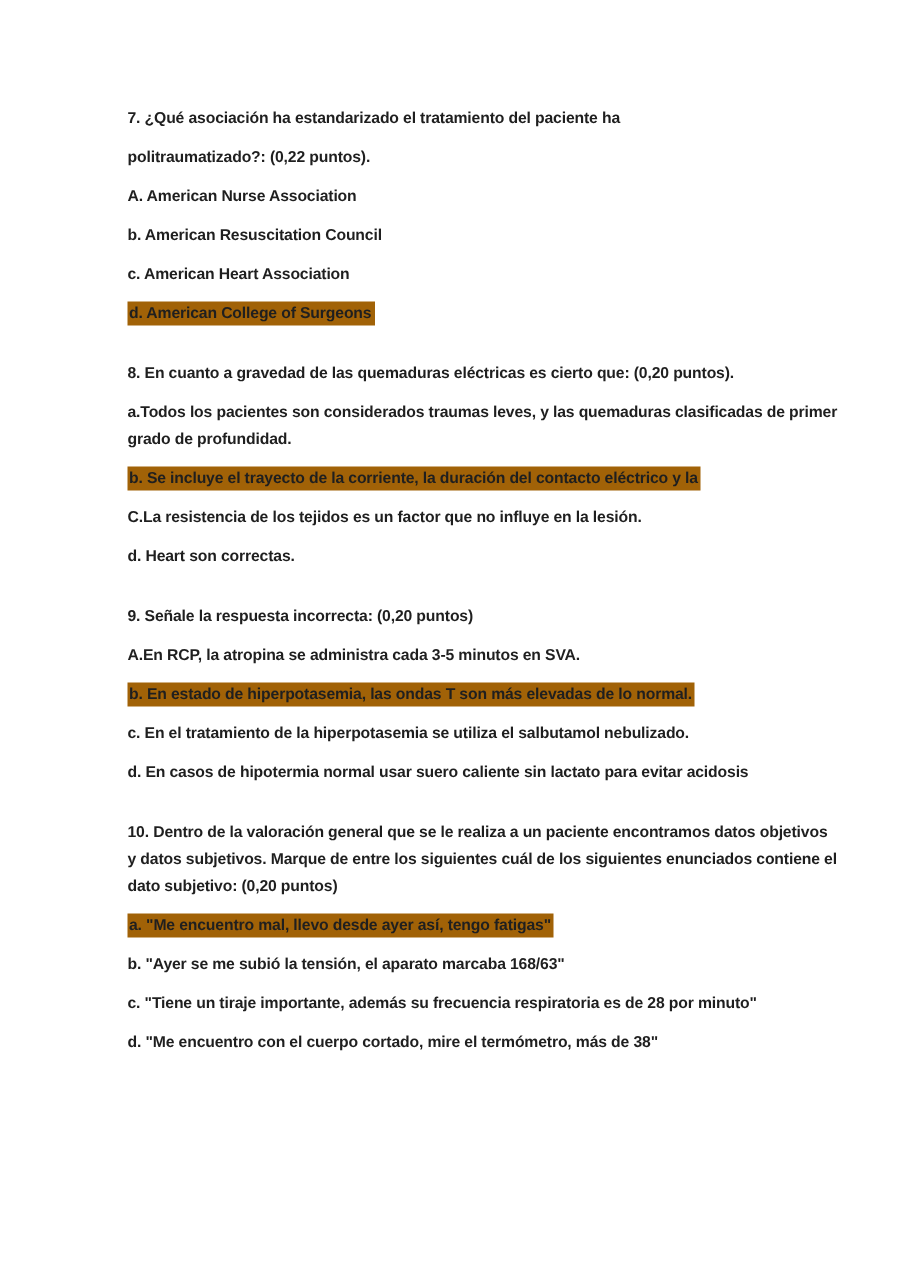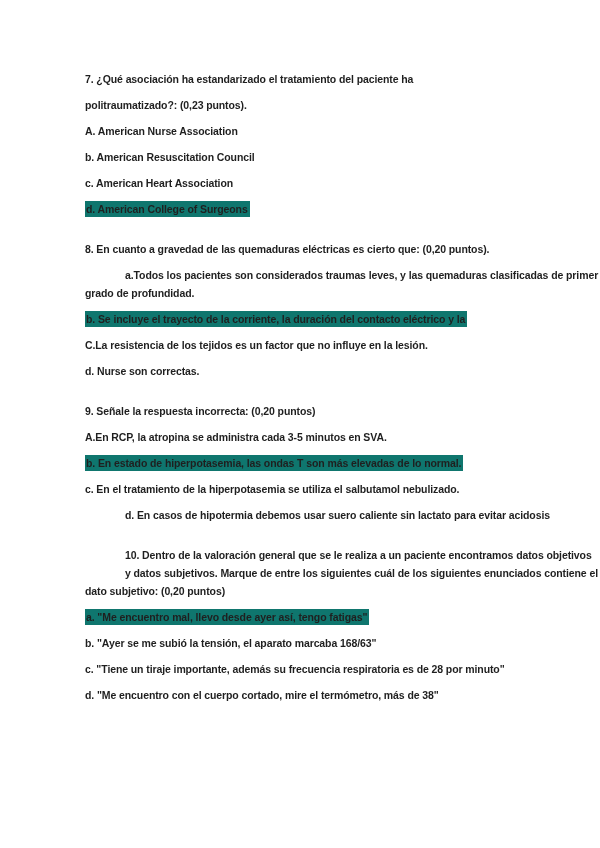--- a/index.html
+++ b/index.html
@@ -21,55 +21,55 @@
     font-weight: 600;
     letter-spacing: -0.1px;
     color: #1f1f1f;
   }
   .question { margin: 0 0 22px 0; }
   .ln {
     line-height: 18px;
     margin: 0 0 8px 0;
     white-space: pre;
   }
-  .ln.tight { margin-bottom: 0; margin-left: 40px; }
+  .ln.tight { margin-bottom: 0; }
   .hl {
-    background: #0f766e;
+    background: #a16207;
     padding: 2px 2px 2px 1px;
   }
 </style>
 </head>
 <body>
 
 <div class="page">
 
   <div class="question">
     <div class="ln">7. ¿Qué asociación ha estandarizado el tratamiento del paciente ha</div>
-    <div class="ln">politraumatizado?: (0,23 puntos).</div>
+    <div class="ln">politraumatizado?: (0,22 puntos).</div>
     <div class="ln">A. American Nurse Association</div>
     <div class="ln">b. American Resuscitation Council</div>
     <div class="ln">c. American Heart Association</div>
     <div class="ln"><span class="hl">d. American College of Surgeons</span></div>
   </div>
 
   <div class="question">
     <div class="ln">8. En cuanto a gravedad de las quemaduras eléctricas es cierto que: (0,20 puntos).</div>
     <div class="ln tight">a.Todos los pacientes son considerados traumas leves, y las quemaduras clasificadas de primer</div>
     <div class="ln">grado de profundidad.</div>
     <div class="ln"><span class="hl">b. Se incluye el trayecto de la corriente, la duración del contacto eléctrico y la</span></div>
     <div class="ln">C.La resistencia de los tejidos es un factor que no influye en la lesión.</div>
-    <div class="ln">d. Nurse son correctas.</div>
+    <div class="ln">d. Heart son correctas.</div>
   </div>
 
   <div class="question">
     <div class="ln">9. Señale la respuesta incorrecta: (0,20 puntos)</div>
     <div class="ln">A.En RCP, la atropina se administra cada 3-5 minutos en SVA.</div>
     <div class="ln"><span class="hl">b. En estado de hiperpotasemia, las ondas T son más elevadas de lo normal.</span></div>
     <div class="ln">c. En el tratamiento de la hiperpotasemia se utiliza el salbutamol nebulizado.</div>
-    <div class="ln tight">d. En casos de hipotermia debemos usar suero caliente sin lactato para evitar acidosis</div>
+    <div class="ln tight">d. En casos de hipotermia normal usar suero caliente sin lactato para evitar acidosis</div>
   </div>
 
   <div class="question">
     <div class="ln tight">10. Dentro de la valoración general que se le realiza a un paciente encontramos datos objetivos</div>
     <div class="ln tight">y datos subjetivos. Marque de entre los siguientes cuál de los siguientes enunciados contiene el</div>
     <div class="ln">dato subjetivo: (0,20 puntos)</div>
     <div class="ln"><span class="hl">a. "Me encuentro mal, llevo desde ayer así, tengo fatigas"</span></div>
     <div class="ln">b. "Ayer se me subió la tensión, el aparato marcaba 168/63"</div>
     <div class="ln">c. "Tiene un tiraje importante, además su frecuencia respiratoria es de 28 por minuto"</div>
     <div class="ln">d. "Me encuentro con el cuerpo cortado, mire el termómetro, más de 38"</div>

